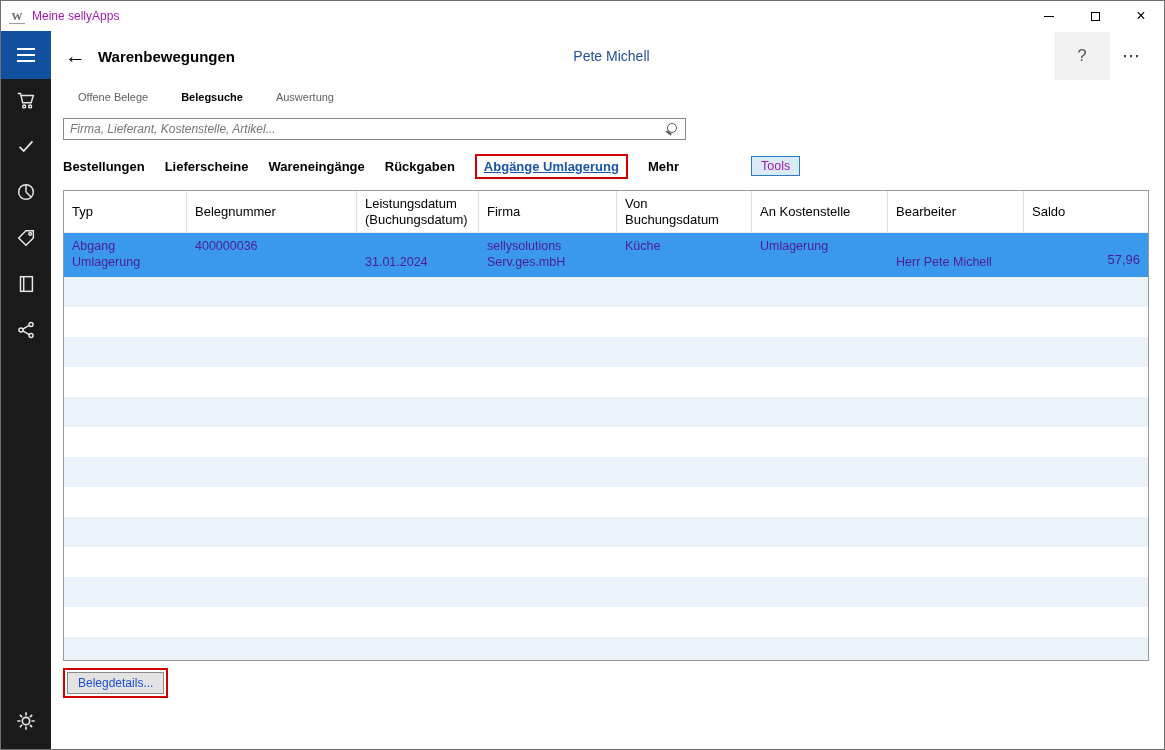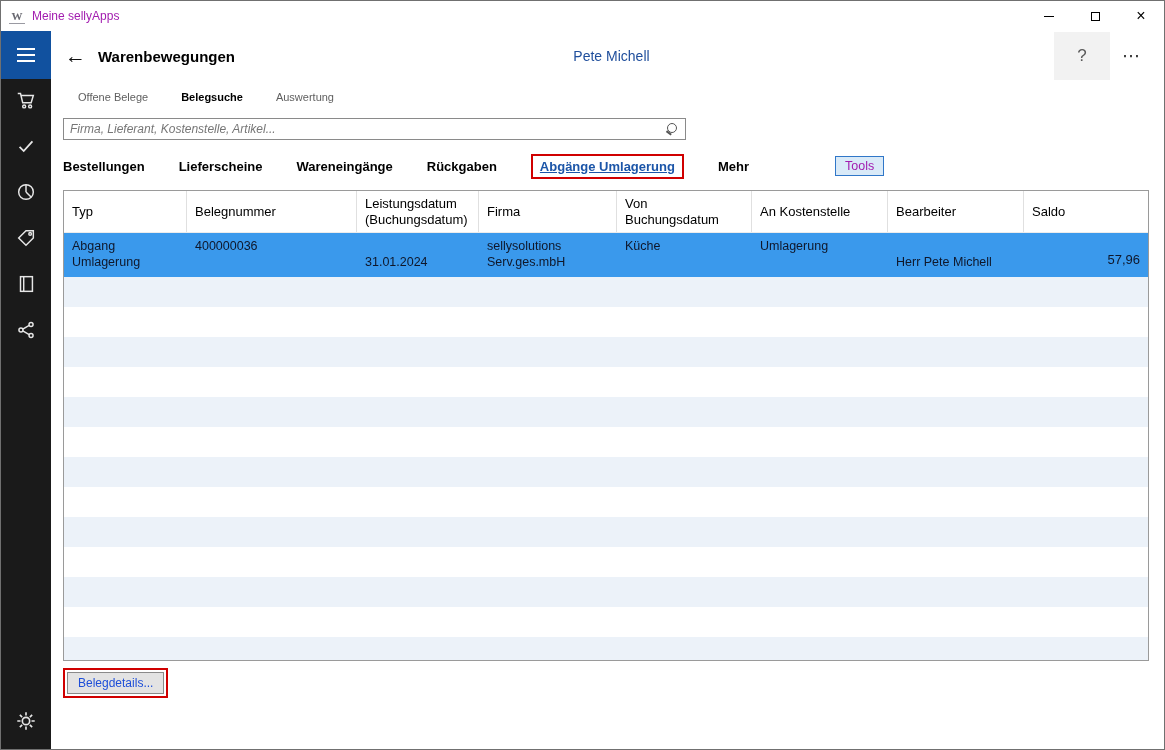--- a/index.html
+++ b/index.html
@@ -46,33 +46,33 @@
   .tab.active { color: #000; font-weight: bold; }
 
   .search-row { margin: 15px 12px 2px 12px; flex: 0 0 auto; }
   .search-box { width: 623px; height: 22px; border: 1px solid #8a8a8a; display: flex; align-items: center; background: #fff; }
   .search-box input { flex: 1; border: none; outline: none; height: 18px; padding: 0 6px; font-size: 12px; font-family: "Liberation Sans", sans-serif; }
   .search-box input::placeholder { font-style: italic; color: #767676; }
   .mag { width: 16px; height: 16px; position: relative; margin-right: 5px; flex: 0 0 auto; }
   .mag::before { content: ""; position: absolute; left: 3px; top: 2px; width: 8px; height: 8px; border: 1.4px solid #555; border-radius: 50%; }
   .mag::after { content: ""; position: absolute; left: 2px; top: 11px; width: 6px; height: 1.5px; background: #555; transform: rotate(38deg); }
 
-  .filter-row { margin: 9px 12px 0 12px; display: flex; align-items: center; gap: 34px; height: 30px; flex: 0 0 auto; }
+  .filter-row { margin: 9px 12px 0 12px; display: flex; align-items: center; gap: 20px; height: 30px; flex: 0 0 auto; }
   .filter { font-size: 13px; font-weight: 600; color: #000; white-space: nowrap; }
   .filter.selected { color: #1b55a8; text-decoration: underline; }
   .annotation { display: inline-flex; align-items: center; border: 2px solid #d00000; padding: 3px 7px; }
   .tools { margin-left: 52px; font-family: "Liberation Sans", sans-serif; font-size: 12.5px; color: #a21caf; background: #d9eaf8; border: 1px solid #3077c8; padding: 2px 9px; }
 
   
   .table { margin: 9px 15px 0 12px; border: 1px solid #9a9a9a; display: flex; flex-direction: column; height: 471px; flex: 0 0 auto; background: #fff; }
   .grid-row { display: grid; grid-template-columns: 123px 170px 122px 138px 135px 136px 136px 1fr; }
   .thead { height: 42px; border-bottom: 1px solid #ececec; flex: 0 0 auto; }
   .thead .cell { font-size: 13px; color: #000; padding: 0 8px; display: flex; align-items: center; border-right: 1px solid #e0e0e0; white-space: pre-line; line-height: 1.2; }
   .thead .cell:last-child { border-right: none; }
-  .row.selected { height: 44px; background: #3a99ec; color: #0f172a; flex: 0 0 auto; }
+  .row.selected { height: 44px; background: #3a99ec; color: #4c1d95; flex: 0 0 auto; }
   .row.selected .cell { font-size: 12.5px; padding: 6px 8px 0 8px; line-height: 1.25; white-space: pre-line; }
   .row.selected .small { font-size: 9.5px; margin-top: 6px; white-space: nowrap; }
   .row.selected .saldo { text-align: right; padding-top: 19px; padding-right: 8px; font-size: 13px; }
   .table-fill { flex: 1; background: repeating-linear-gradient(to bottom, #ecf2f9 0 30px, #ffffff 30px 60px); }
 
   
   .footer-row { margin: 7px 12px 0 12px; flex: 0 0 auto; }
   .footer-row .annotation { padding: 2px; }
   .details-btn { font-family: "Liberation Sans", sans-serif; font-size: 12px; color: #1d4ed8; background: #e3e3e3; border: 1px solid #8a8a8a; padding: 3px 10px; }
 </style>

